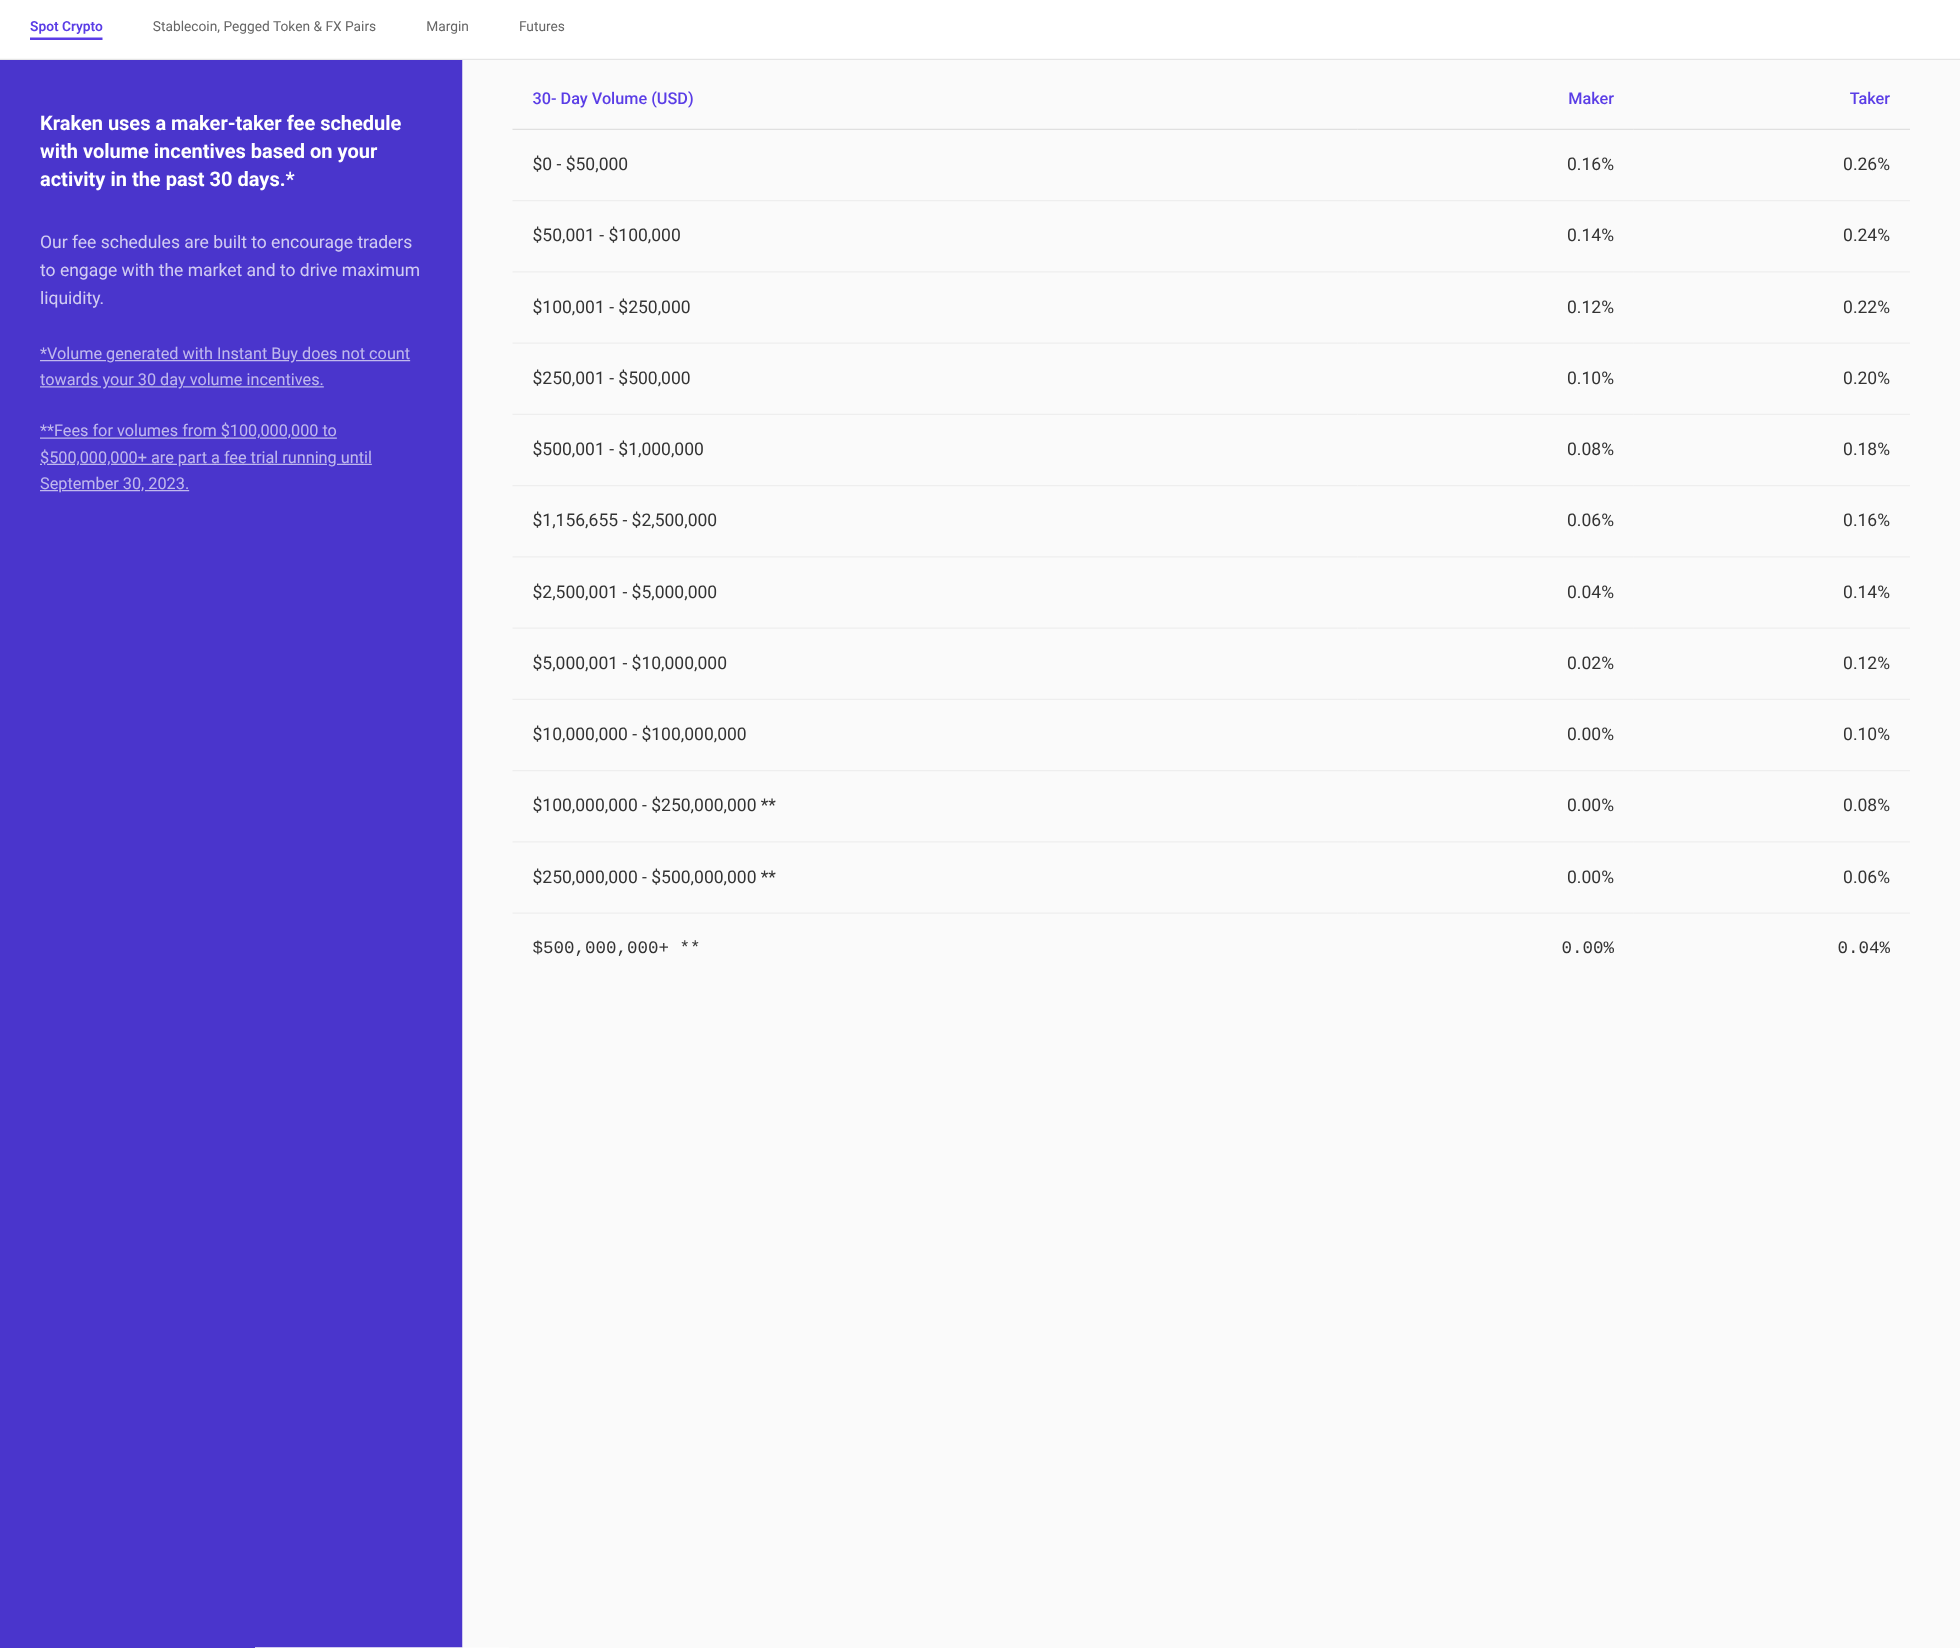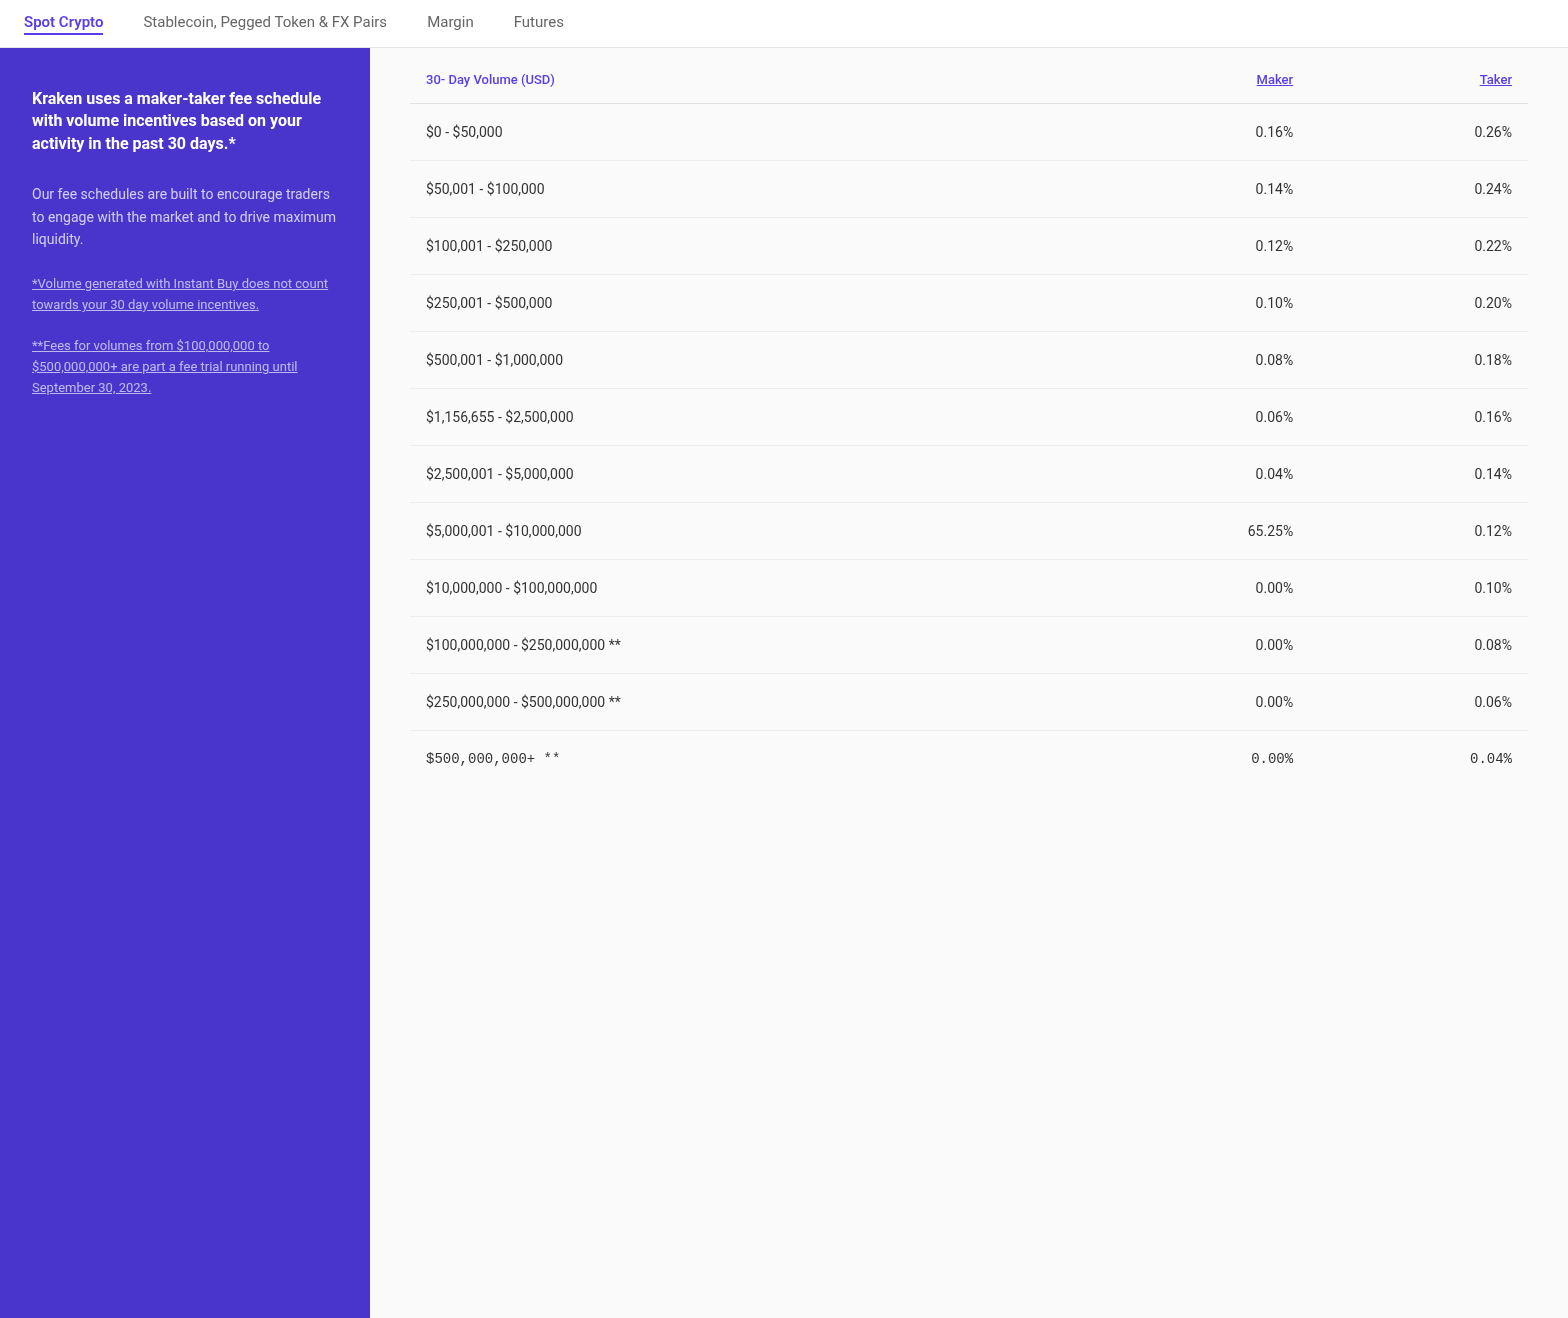--- a/index.html
+++ b/index.html
@@ -20,21 +20,21 @@
     .nav-bar {
       display: flex;
       align-items: center;
       padding: 0 24px;
       border-bottom: 1px solid #e5e5e5;
       height: 48px;
       gap: 40px;
     }
 
     .nav-item {
-      font-size: 15px;
+      font-size: 11px;
       color: #666;
       cursor: pointer;
       padding-bottom: 4px;
       text-decoration: none;
       white-space: nowrap;
     }
 
     .nav-item.active {
       color: #5a3de6;
       font-weight: 600;
@@ -99,21 +99,20 @@
     .fee-table th {
       padding: 24px 16px 16px 16px;
       font-size: 13px;
       font-weight: 500;
       color: #5a3de6;
       text-align: left;
     }
 
     .fee-table th.right {
       text-align: right;
-      text-decoration: underline;
     }
 
     .fee-table td {
       padding: 20px 16px;
       font-size: 14px;
       color: #333;
       border-bottom: 1px solid #eeeeee;
     }
 
     .fee-table td.right {
@@ -185,21 +184,21 @@
             <td class="right">0.06%</td>
             <td class="right">0.16%</td>
           </tr>
           <tr>
             <td>$2,500,001 - $5,000,000</td>
             <td class="right">0.04%</td>
             <td class="right">0.14%</td>
           </tr>
           <tr>
             <td>$5,000,001 - $10,000,000</td>
-            <td class="right">65.25%</td>
+            <td class="right">0.02%</td>
             <td class="right">0.12%</td>
           </tr>
           <tr>
             <td>$10,000,000 - $100,000,000</td>
             <td class="right">0.00%</td>
             <td class="right">0.10%</td>
           </tr>
           <tr>
             <td>$100,000,000 - $250,000,000 **</td>
             <td class="right">0.00%</td>

